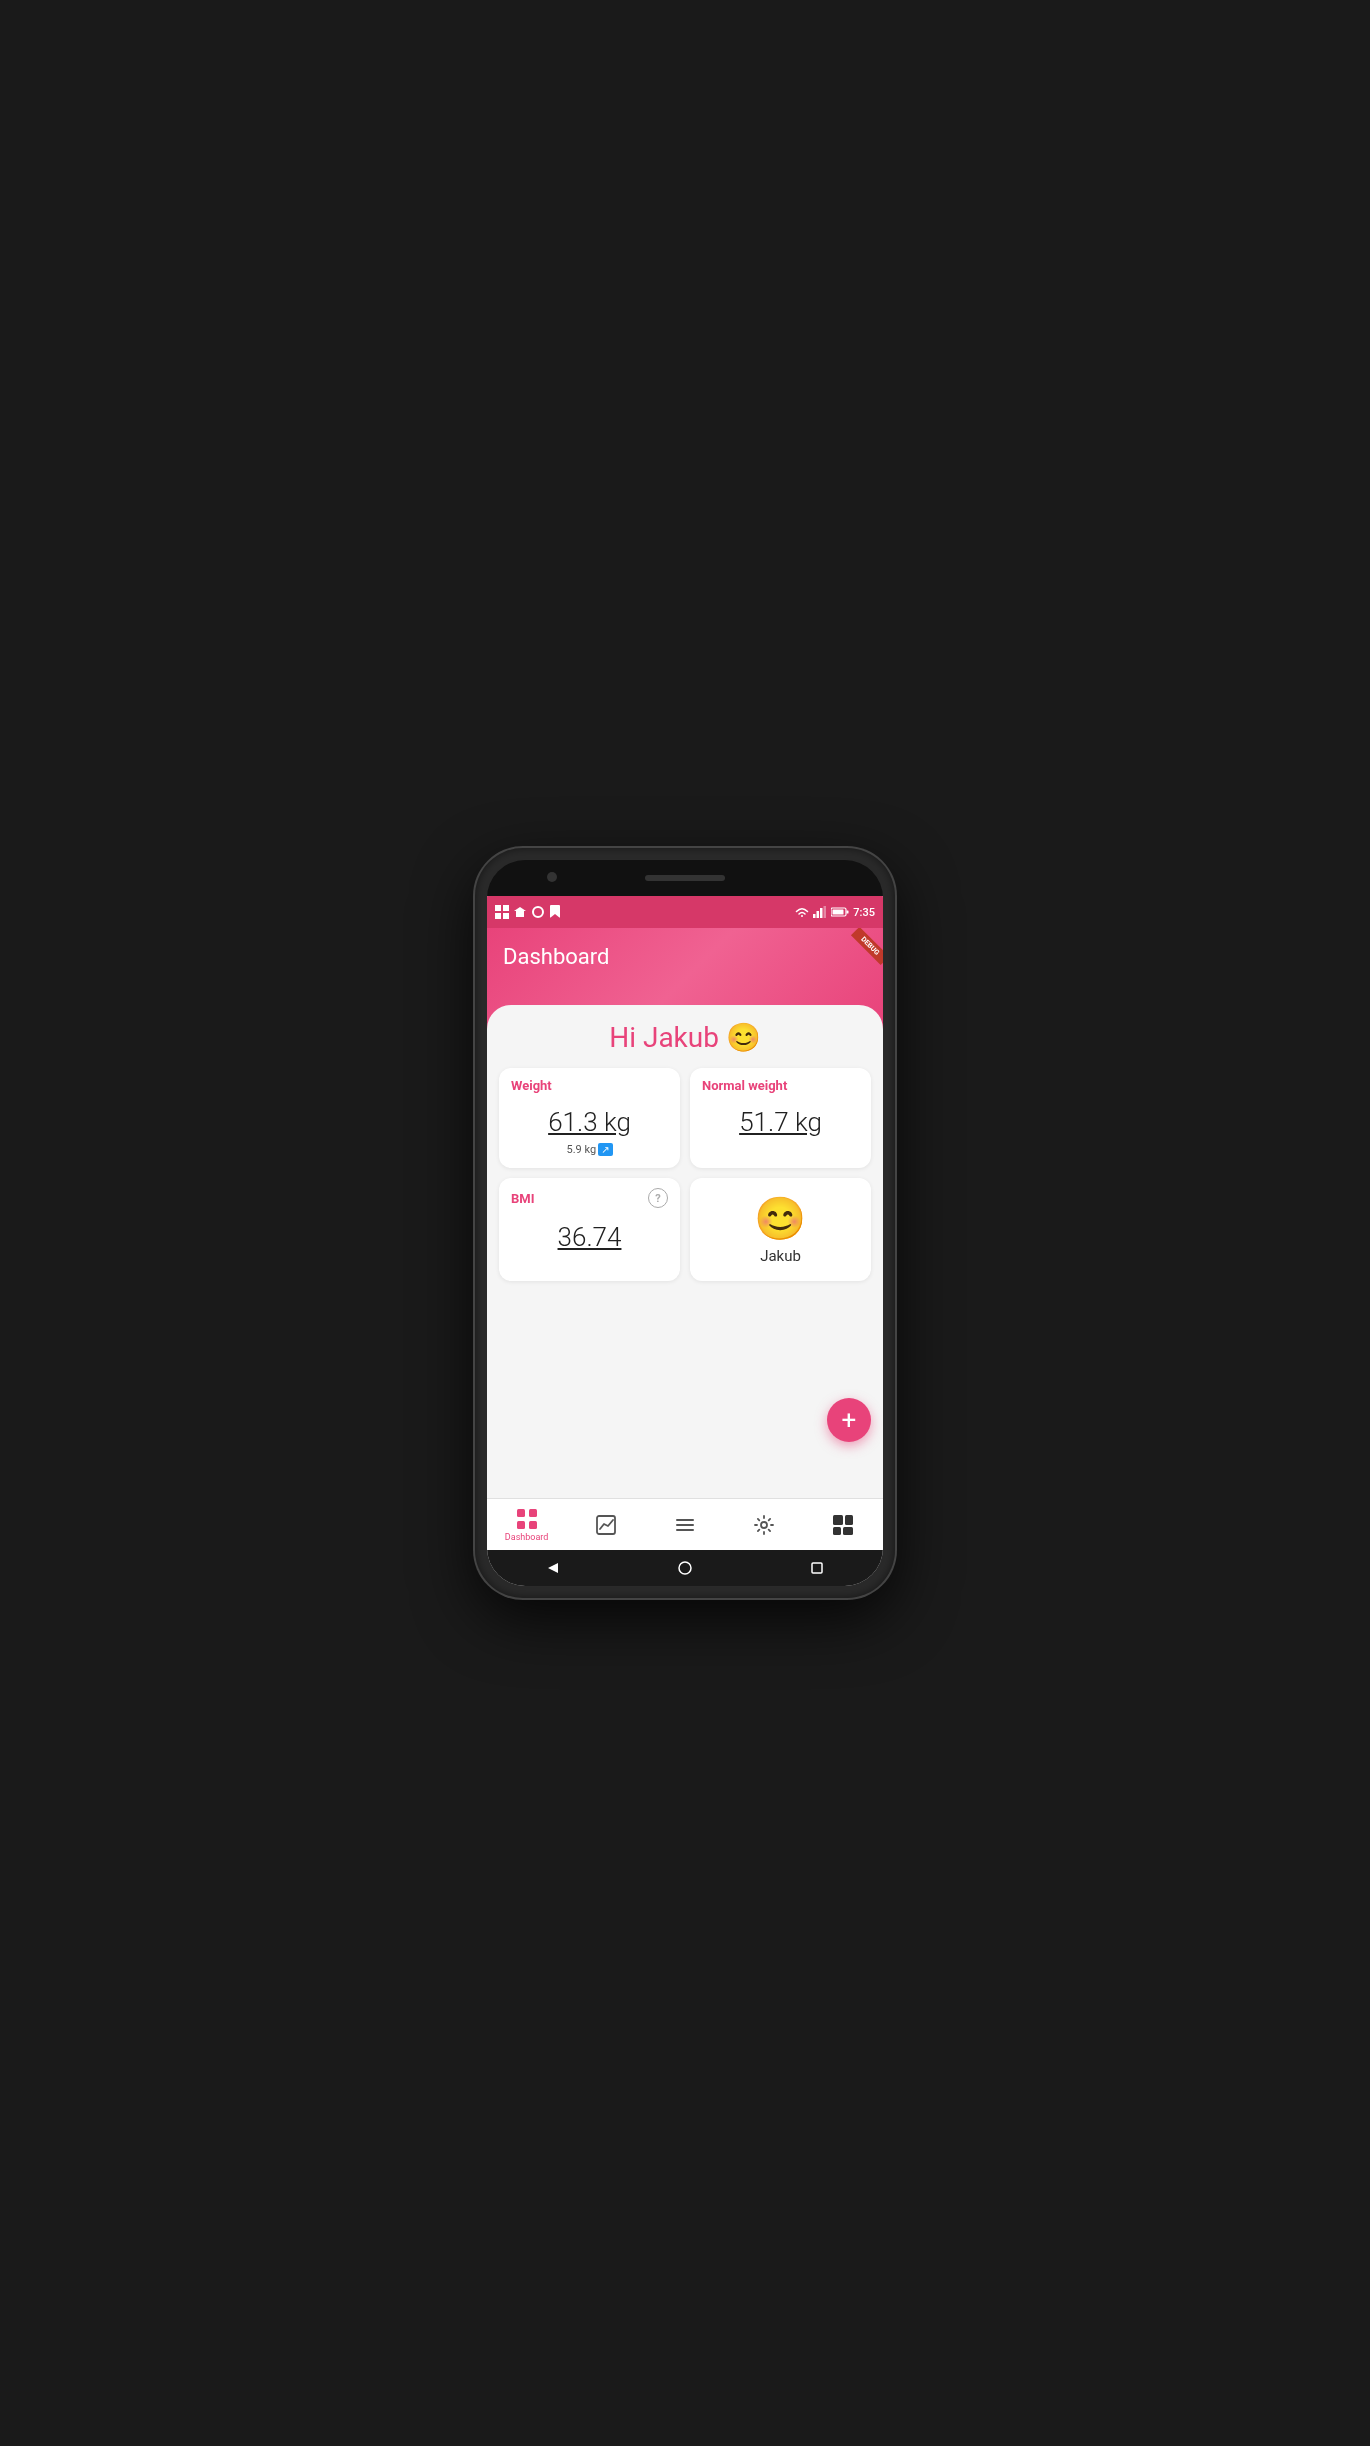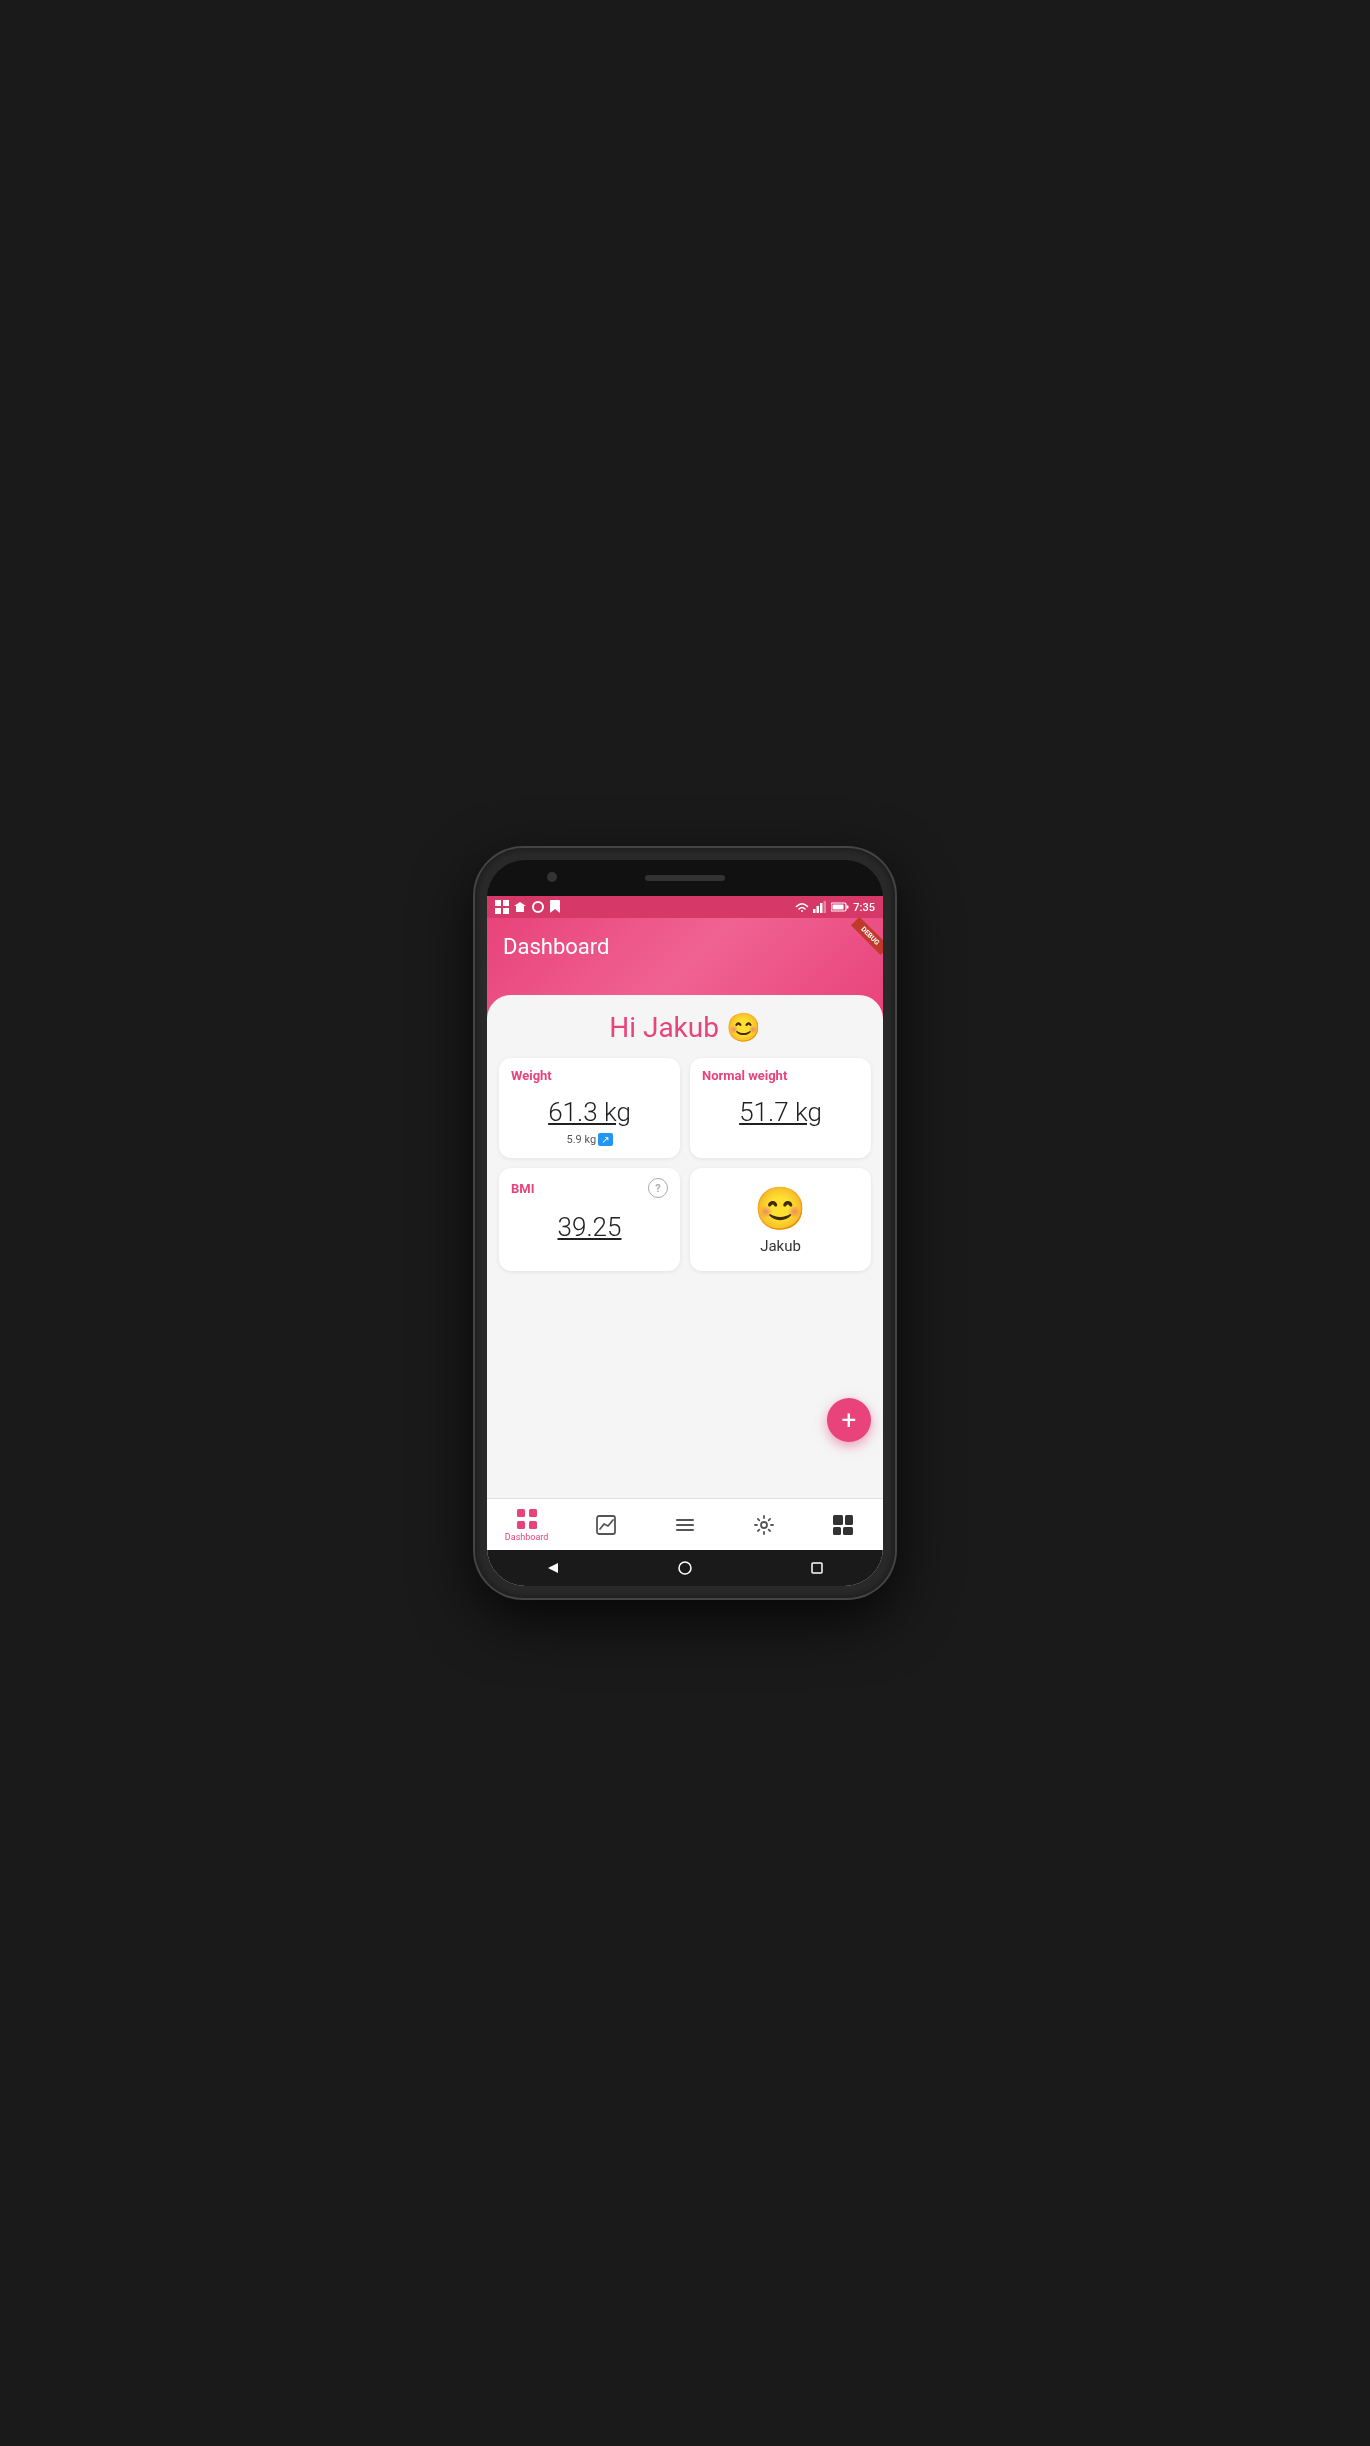--- a/index.html
+++ b/index.html
@@ -69,21 +69,21 @@
       display: flex;
       flex-direction: column;
       background: #f0f0f0;
       overflow: hidden;
       margin-top: 36px;
     }
 
     
     .status-bar {
       background: #d63868;
-      height: 22px;
+      height: 32px;
       display: flex;
       align-items: center;
       justify-content: space-between;
       padding: 0 8px;
       flex-shrink: 0;
     }
 
     .status-left {
       display: flex;
       align-items: center;
@@ -387,21 +387,21 @@
           </div>
         </div>
 
         <div class="cards-grid">
 
           <div class="card">
             <div class="card-label">
               <span>BMI</span>
               <div class="bmi-help">?</div>
             </div>
-            <div class="card-value">39.25</div>
+            <div class="card-value">36.74</div>
           </div>
 
           <div class="card normal-card">
             <div class="smiley">😊</div>
             <div class="normal-text">Jakub</div>
           </div>
         </div>
 
 
         <div class="fab">+</div>

